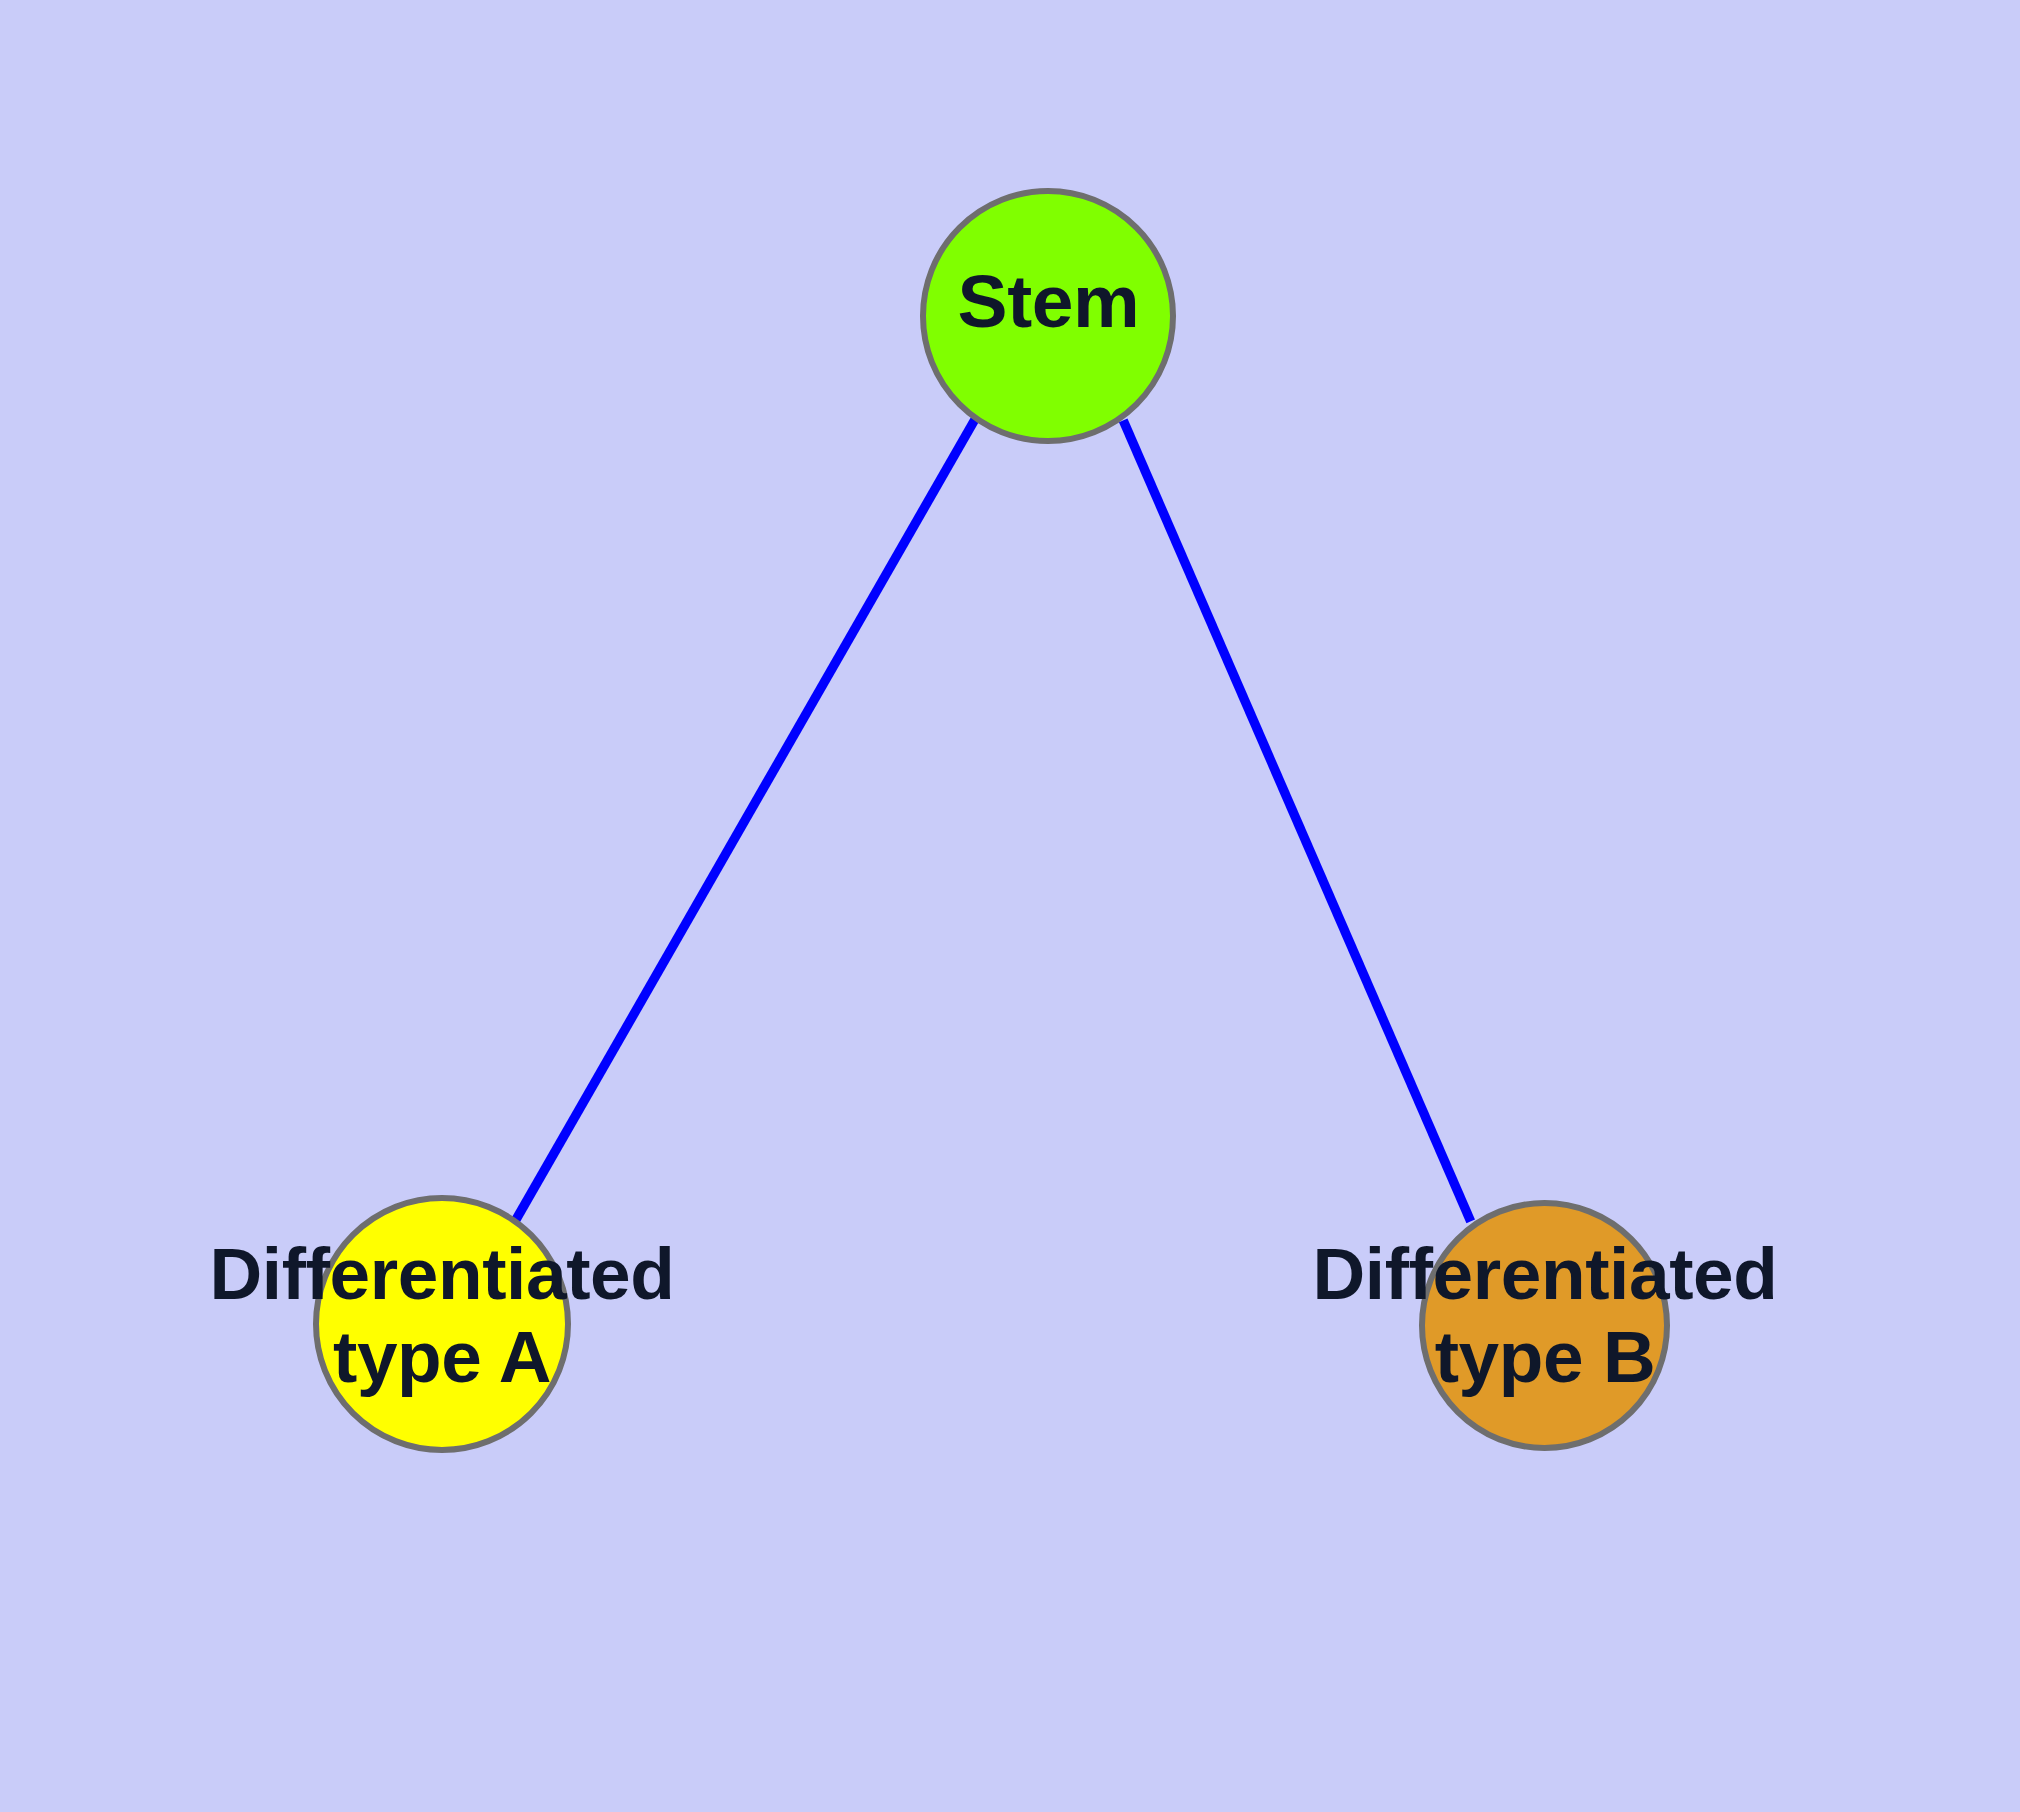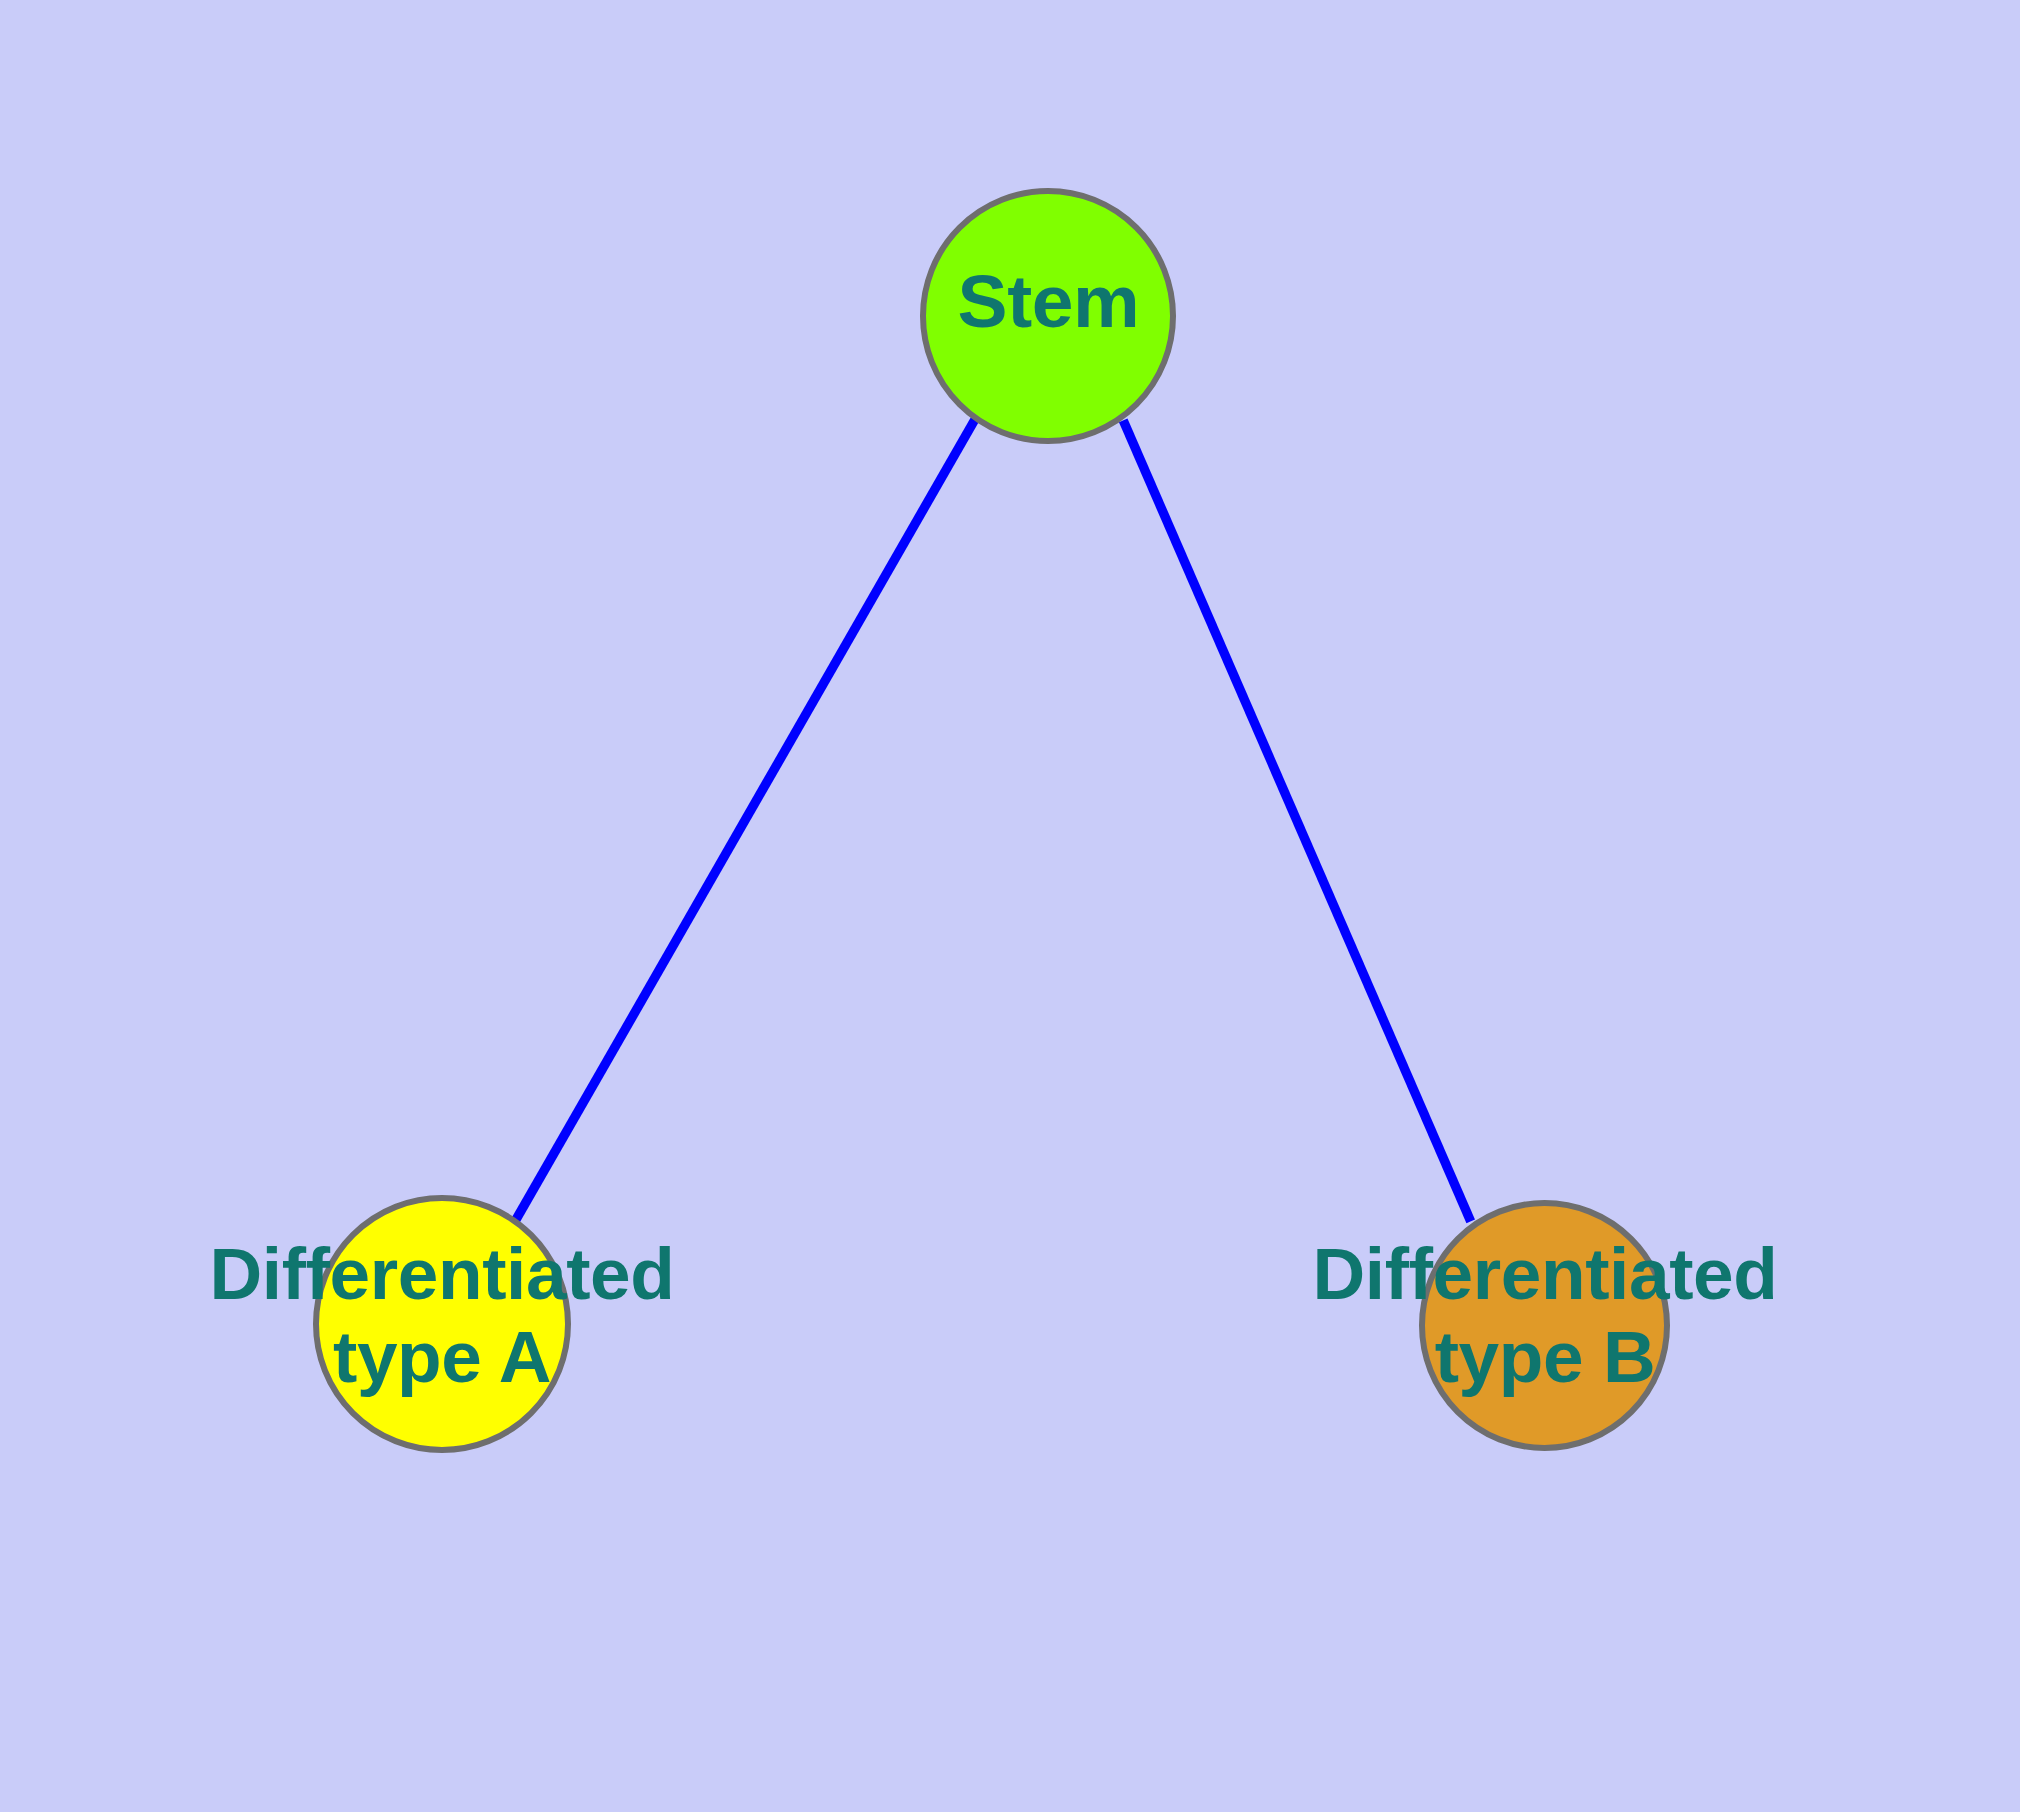--- a/index.html
+++ b/index.html
@@ -44,21 +44,21 @@
   }
   #node-diff-b {
     left: 1419px;
     top: 1200px;
     width: 251px;
     height: 251px;
     background: #e09a28;
   }
   .node-label {
     position: absolute;
-    color: #0f766e;
+    color: #0f172a;
     font-weight: bold;
     text-align: center;
     white-space: pre-line;
     line-height: 1.14;
     letter-spacing: -0.4px;
     pointer-events: none;
   }
   #label-stem {
     left: 879px;
     top: 259px;

